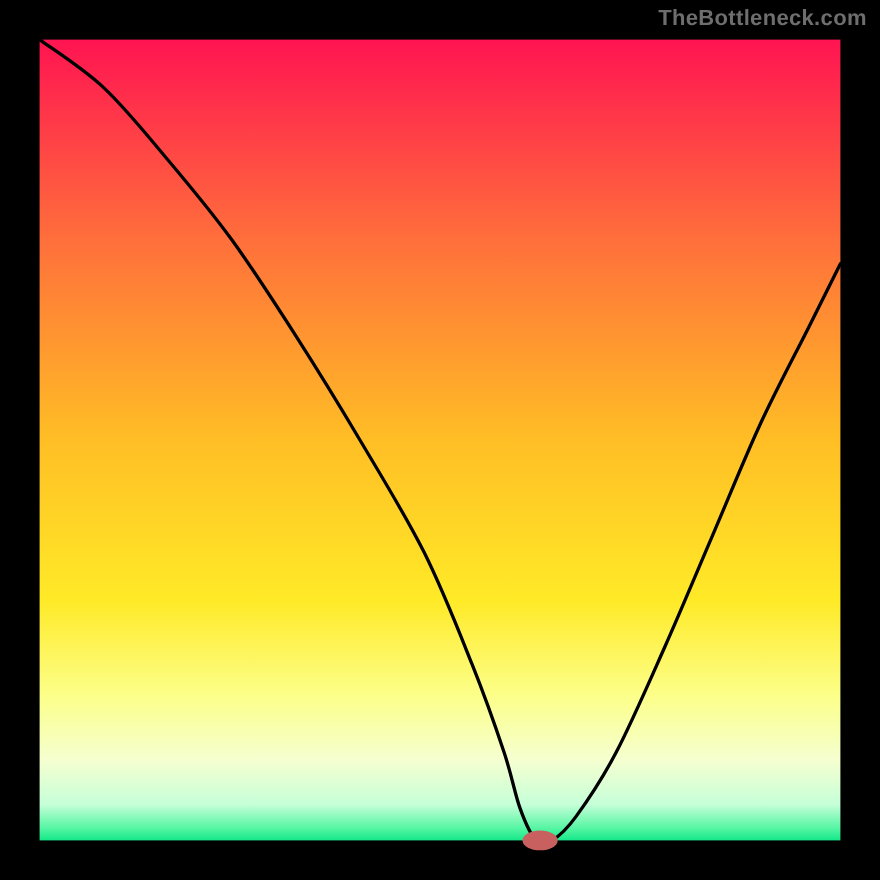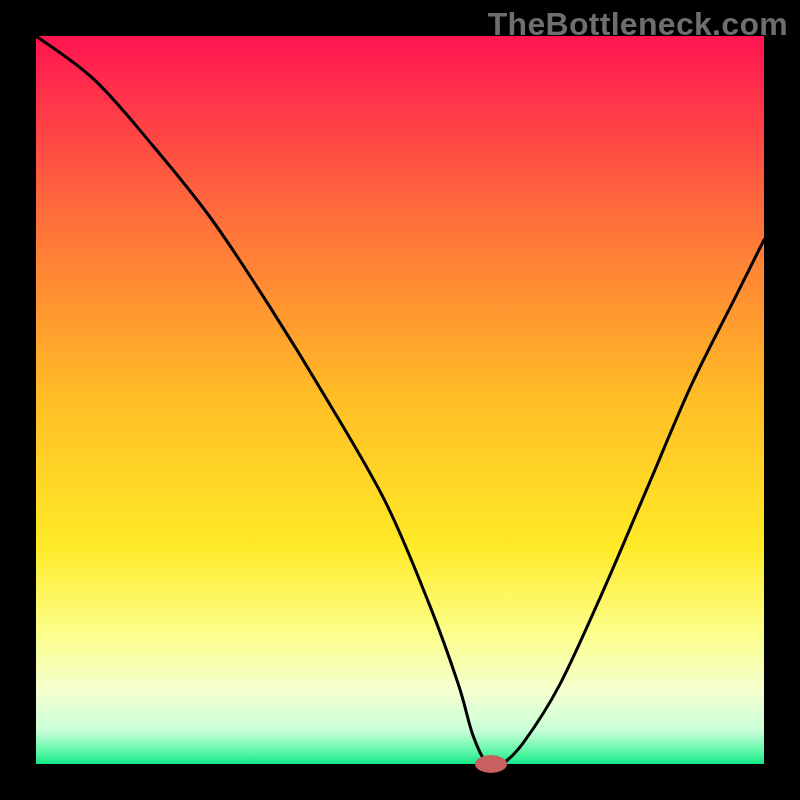--- a/index.html
+++ b/index.html
@@ -16,21 +16,21 @@
     height: 800px;
   }
   svg {
     display: block;
   }
   .watermark {
     position: absolute;
     top: 6px;
     right: 12px;
     font-family: Arial, Helvetica, sans-serif;
-    font-size: 32px;
+    font-size: 20px;
     font-weight: 600;
     color: #6e6e6e;
     letter-spacing: 0.3px;
     user-select: none;
   }
 </style>
 </head>
 <body>
 
 <div class="chart-wrap">

